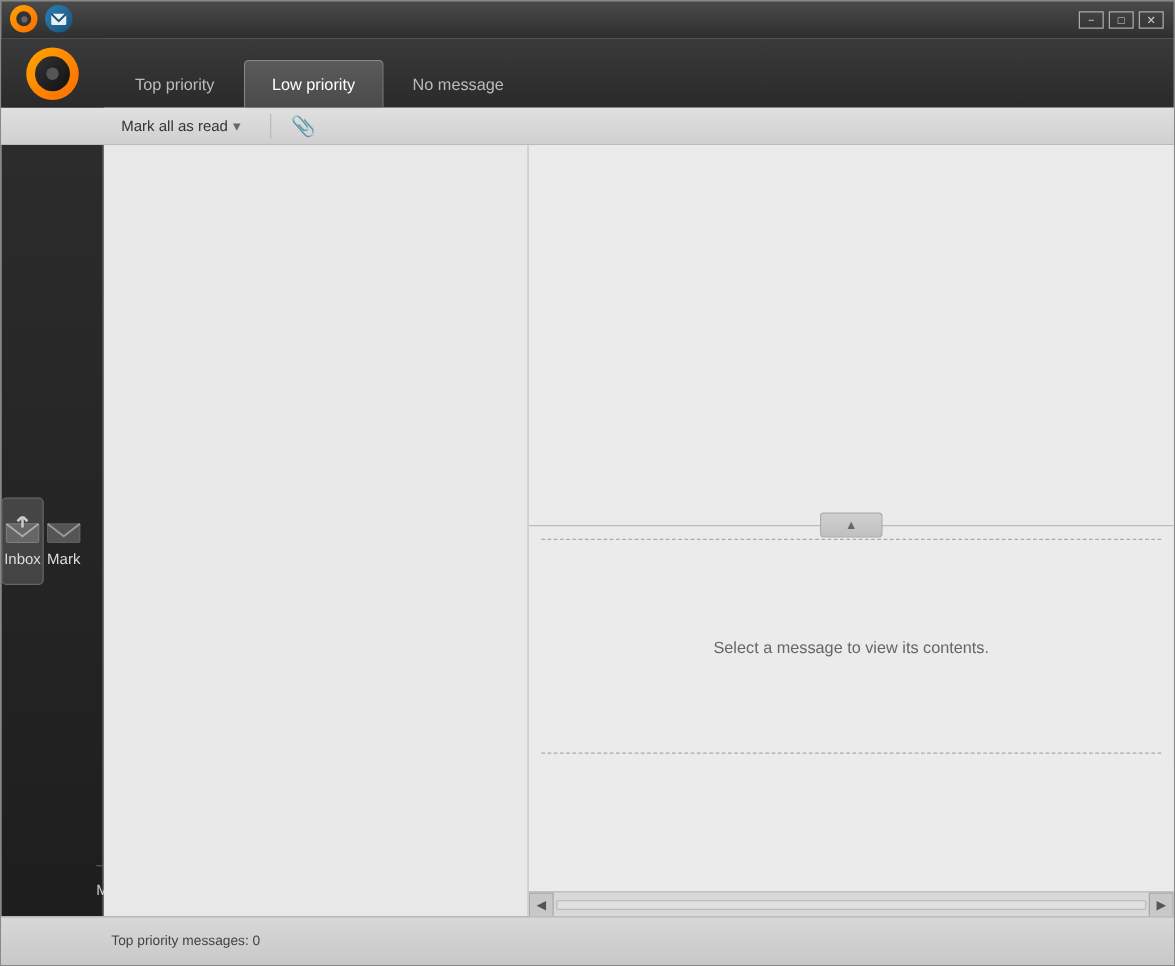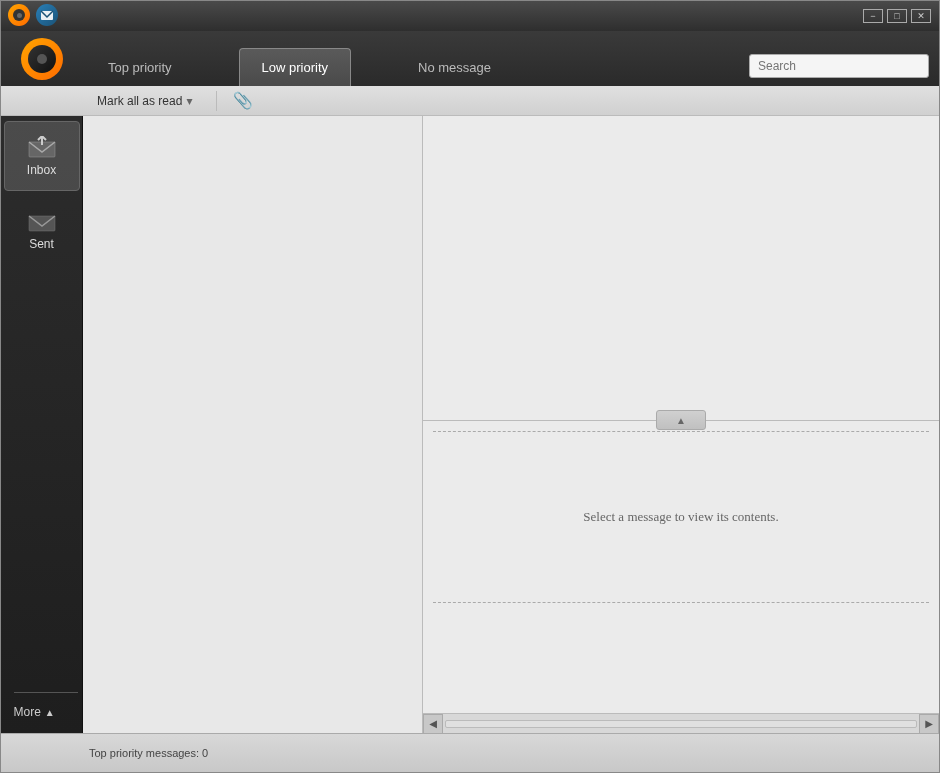--- a/index.html
+++ b/index.html
@@ -49,21 +49,20 @@
     }
 
     
     .tab-bar {
       height: 55px;
       background: linear-gradient(to bottom, #3a3a3a, #2a2a2a);
       display: flex;
       align-items: flex-end;
       padding-left: 84px;
       flex-shrink: 0;
-      gap: 44px;
     }
     .tab {
       height: 38px;
       padding: 0 22px;
       display: flex;
       align-items: center;
       justify-content: center;
       cursor: pointer;
       font-size: 13px;
       color: #bbb;
@@ -135,23 +134,23 @@
       flex: 1;
       display: flex;
       overflow: hidden;
     }
 
     
     .sidebar {
       width: 82px;
       background: linear-gradient(to bottom, #2c2c2c, #1e1e1e);
       display: flex;
-      flex-direction: column;
-      align-items: center;
-      padding-top: 5px;
+      flex-direction: row;
+      align-items: center;
+      padding-top: 20px;
       flex-shrink: 0;
       border-right: 1px solid #111;
     }
     .sidebar-item {
       width: 76px;
       height: 70px;
       display: flex;
       flex-direction: column;
       align-items: center;
       justify-content: center;
@@ -268,21 +267,20 @@
       overflow: hidden;
     }
 
     .preview-message-area {
       flex: 1;
       display: flex;
       align-items: center;
       justify-content: center;
       color: #666;
       font-size: 13px;
-      font-family: Liberation Serif, serif;
     }
 
     .dashed-divider {
       height: 0;
       border-top: 1px dashed #aaa;
       margin: 0 10px;
     }
 
     .preview-attachment-area {
       height: 100px;
@@ -436,23 +434,20 @@
       <div class="logo-circle">
         <div class="logo-inner">
           <div class="logo-center"></div>
         </div>
       </div>
     </div>
     <div class="tab-bar">
       <div class="tab">Top priority</div>
       <div class="tab active">Low priority</div>
       <div class="tab">No message</div>
-      <div class="search-area">
-        <input type="text" class="search-input" placeholder="Search" style="">
-      </div>
     </div>
   </div>
 
   <div class="toolbar">
     <button class="toolbar-btn">
       <span>Mark all as read</span>
       <span style="color:#666;">▾</span>
     </button>
     <div class="toolbar-separator"></div>
     <span class="paperclip-icon" title="Attach">📎</span>
@@ -476,21 +471,21 @@
         <span class="sidebar-item-label">Inbox</span>
       </div>
 
       <div class="sidebar-item">
         <div class="sidebar-icon icon-sent">
           <svg viewBox="0 0 28 22" fill="none" xmlns="http://www.w3.org/2000/svg">
             <rect x="1" y="6" width="26" height="15" rx="1" fill="#555" stroke="#777" stroke-width="0.5"></rect>
             <polyline points="1,6 14,16 27,6" stroke="#999" stroke-width="1.5" fill="none"></polyline>
           </svg>
         </div>
-        <span class="sidebar-item-label">Sent</span>
+        <span class="sidebar-item-label">Mark</span>
       </div>
 
       <div class="sidebar-bottom">
         <div class="sidebar-divider"></div>
         <div class="more-btn">
           <span>More</span>
           <span style="font-size:10px;">▲</span>
         </div>
       </div>
     </div>

